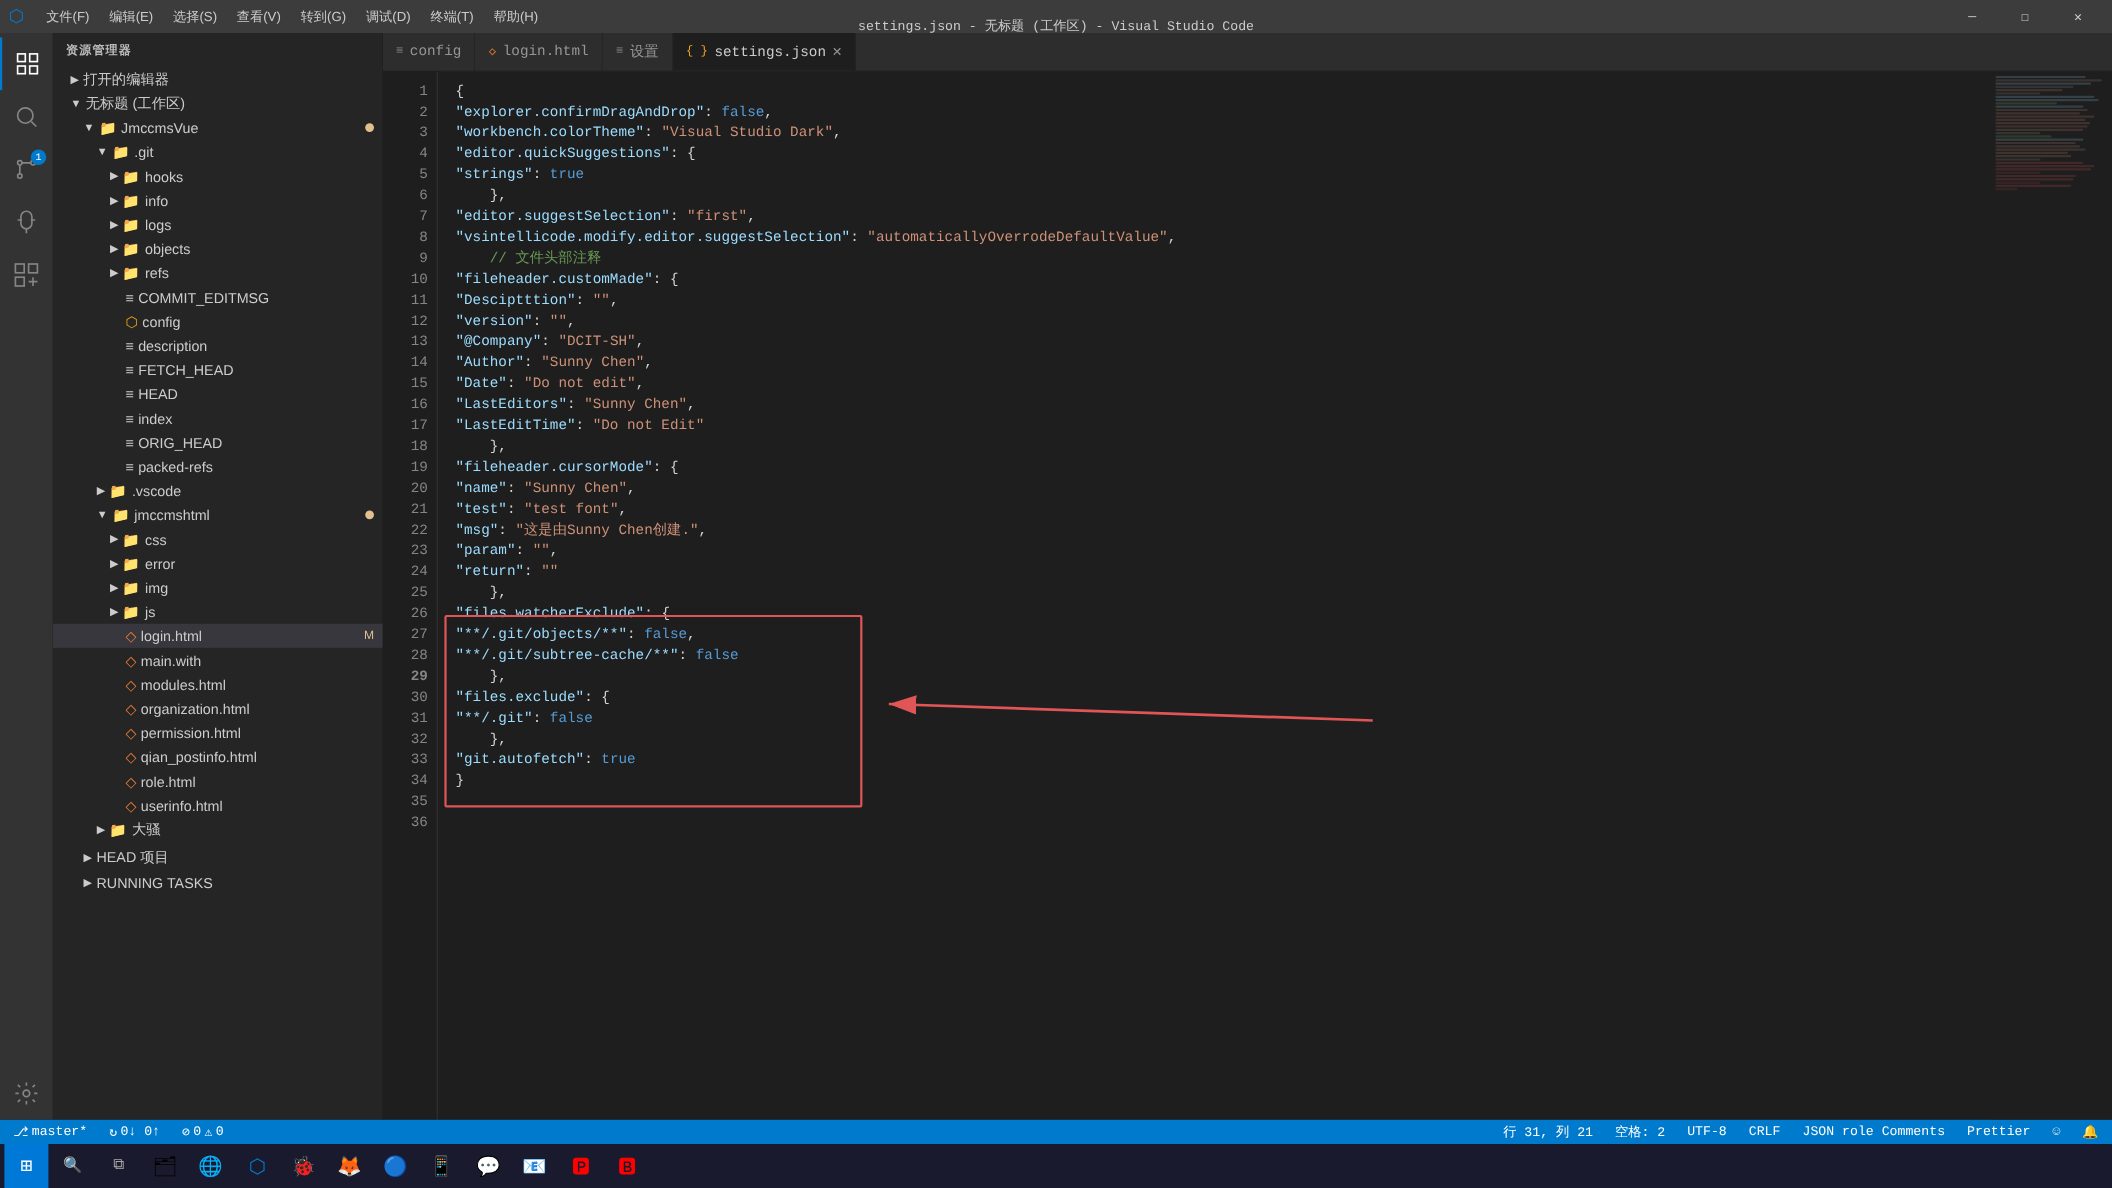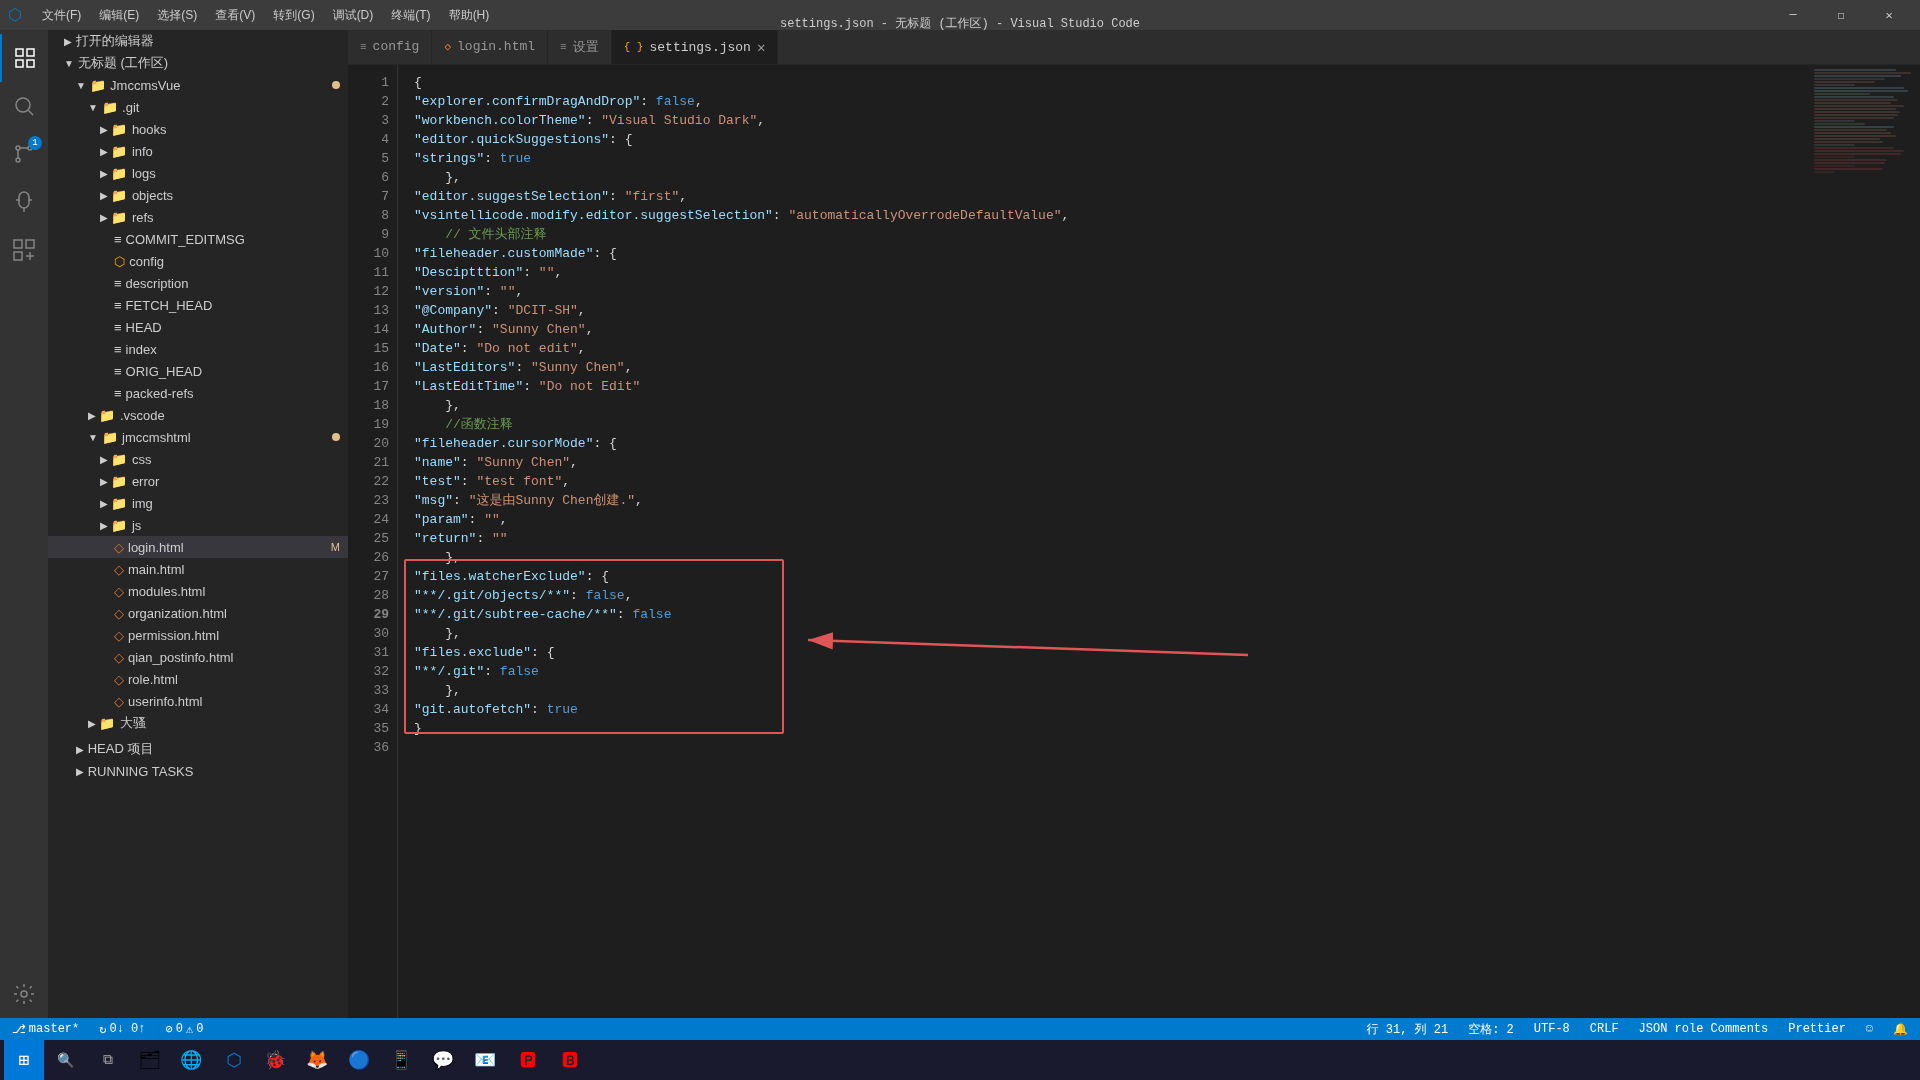--- a/index.html
+++ b/index.html
@@ -275,20 +275,21 @@
     </div>
     <div class="activity-icon activity-bottom" title="Settings" style="margin-top:auto;">
       <svg width="24" height="24" viewBox="0 0 24 24" fill="none" stroke="currentColor" stroke-width="1.5">
           <circle cx="12" cy="12" r="3"></circle>
           <path d="M12 2v3M12 19v3M2 12h3M19 12h3M4.22 4.22l2.12 2.12M17.66 17.66l2.12 2.12M4.22 19.78l2.12-2.12M17.66 6.34l2.12-2.12"></path>
         </svg>
     </div>
   </div>
 
   <div class="sidebar">
+    <div class="sidebar-header">资源管理器</div>
 
     <div class="tree-item indent-1">
       <span class="chevron">▶</span>
       <span>打开的编辑器</span>
     </div>
 
     <div class="tree-item indent-1">
       <span class="chevron">▼</span>
       <span>无标题 (工作区)</span>
     </div>
@@ -414,21 +415,21 @@
     </div>
 
     <div class="tree-item indent-4 selected">
       <span style="margin-right:4px; margin-left:14px; color:#e37933;">◇</span>
       <span>login.html</span>
       <span class="modified">M</span>
     </div>
 
     <div class="tree-item indent-4">
       <span style="margin-right:4px; margin-left:14px; color:#e37933;">◇</span>
-      <span>main.html</span>
+      <span>main.with</span>
     </div>
 
     <div class="tree-item indent-4">
       <span style="margin-right:4px; margin-left:14px; color:#e37933;">◇</span>
       <span>modules.html</span>
     </div>
 
     <div class="tree-item indent-4">
       <span style="margin-right:4px; margin-left:14px; color:#e37933;">◇</span>
       <span>organization.html</span>
@@ -547,21 +548,20 @@
             <div class="code-line"><span style="color:#6a9955">    // 文件头部注释</span></div>
             <div class="code-line">    <span style="color:#9cdcfe">"fileheader.customMade"</span><span style="color:#d4d4d4">: </span><span style="color:#d4d4d4">{</span></div>
             <div class="code-line">        <span style="color:#9cdcfe">"Desciptttion"</span><span style="color:#d4d4d4">: </span><span style="color:#ce9178">""</span><span style="color:#d4d4d4">,</span></div>
             <div class="code-line">        <span style="color:#9cdcfe">"version"</span><span style="color:#d4d4d4">: </span><span style="color:#ce9178">""</span><span style="color:#d4d4d4">,</span></div>
             <div class="code-line">        <span style="color:#9cdcfe">"@Company"</span><span style="color:#d4d4d4">: </span><span style="color:#ce9178">"DCIT-SH"</span><span style="color:#d4d4d4">,</span></div>
             <div class="code-line">        <span style="color:#9cdcfe">"Author"</span><span style="color:#d4d4d4">: </span><span style="color:#ce9178">"Sunny Chen"</span><span style="color:#d4d4d4">,</span></div>
             <div class="code-line">        <span style="color:#9cdcfe">"Date"</span><span style="color:#d4d4d4">: </span><span style="color:#ce9178">"Do not edit"</span><span style="color:#d4d4d4">,</span></div>
             <div class="code-line">        <span style="color:#9cdcfe">"LastEditors"</span><span style="color:#d4d4d4">: </span><span style="color:#ce9178">"Sunny Chen"</span><span style="color:#d4d4d4">,</span></div>
             <div class="code-line">        <span style="color:#9cdcfe">"LastEditTime"</span><span style="color:#d4d4d4">: </span><span style="color:#ce9178">"Do not Edit"</span></div>
             <div class="code-line"><span style="color:#d4d4d4">    },</span></div>
-            <div class="code-line"><span style="color:#6a9955">    //函数注释</span></div>
             <div class="code-line">    <span style="color:#9cdcfe">"fileheader.cursorMode"</span><span style="color:#d4d4d4">: </span><span style="color:#d4d4d4">{</span></div>
             <div class="code-line">        <span style="color:#9cdcfe">"name"</span><span style="color:#d4d4d4">: </span><span style="color:#ce9178">"Sunny Chen"</span><span style="color:#d4d4d4">,</span></div>
             <div class="code-line">        <span style="color:#9cdcfe">"test"</span><span style="color:#d4d4d4">: </span><span style="color:#ce9178">"test font"</span><span style="color:#d4d4d4">,</span></div>
             <div class="code-line">        <span style="color:#9cdcfe">"msg"</span><span style="color:#d4d4d4">: </span><span style="color:#ce9178">"这是由Sunny Chen创建."</span><span style="color:#d4d4d4">,</span></div>
             <div class="code-line">        <span style="color:#9cdcfe">"param"</span><span style="color:#d4d4d4">: </span><span style="color:#ce9178">""</span><span style="color:#d4d4d4">,</span></div>
             <div class="code-line">        <span style="color:#9cdcfe">"return"</span><span style="color:#d4d4d4">: </span><span style="color:#ce9178">""</span></div>
             <div class="code-line"><span style="color:#d4d4d4">    },</span></div>
             <div class="code-line">    <span style="color:#9cdcfe">"files.watcherExclude"</span><span style="color:#d4d4d4">: </span><span style="color:#d4d4d4">{</span></div>
             <div class="code-line">        <span style="color:#9cdcfe">"**/.git/objects/**"</span><span style="color:#d4d4d4">: </span><span style="color:#569cd6">false</span><span style="color:#d4d4d4">,</span></div>
             <div class="code-line">        <span style="color:#9cdcfe">"**/.git/subtree-cache/**"</span><span style="color:#d4d4d4">: </span><span style="color:#569cd6">false</span></div>

